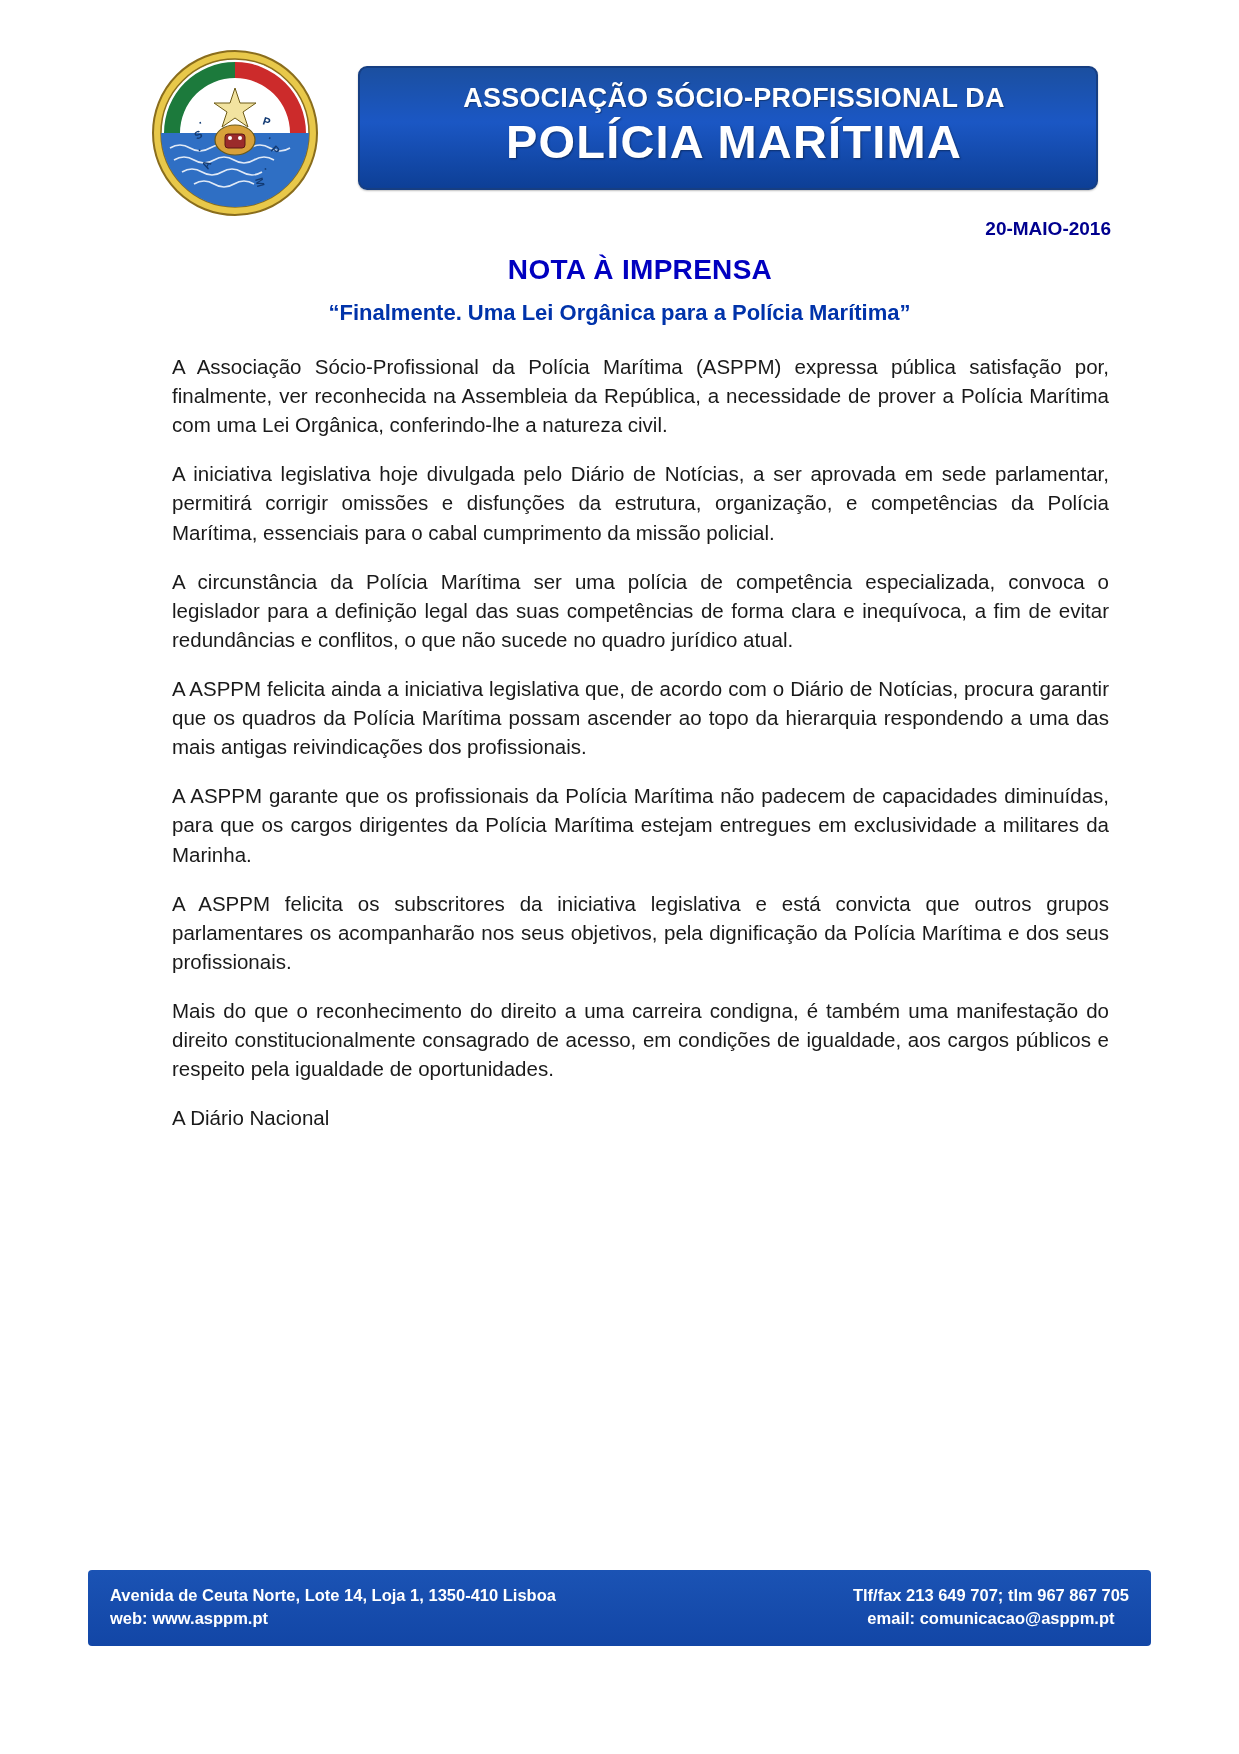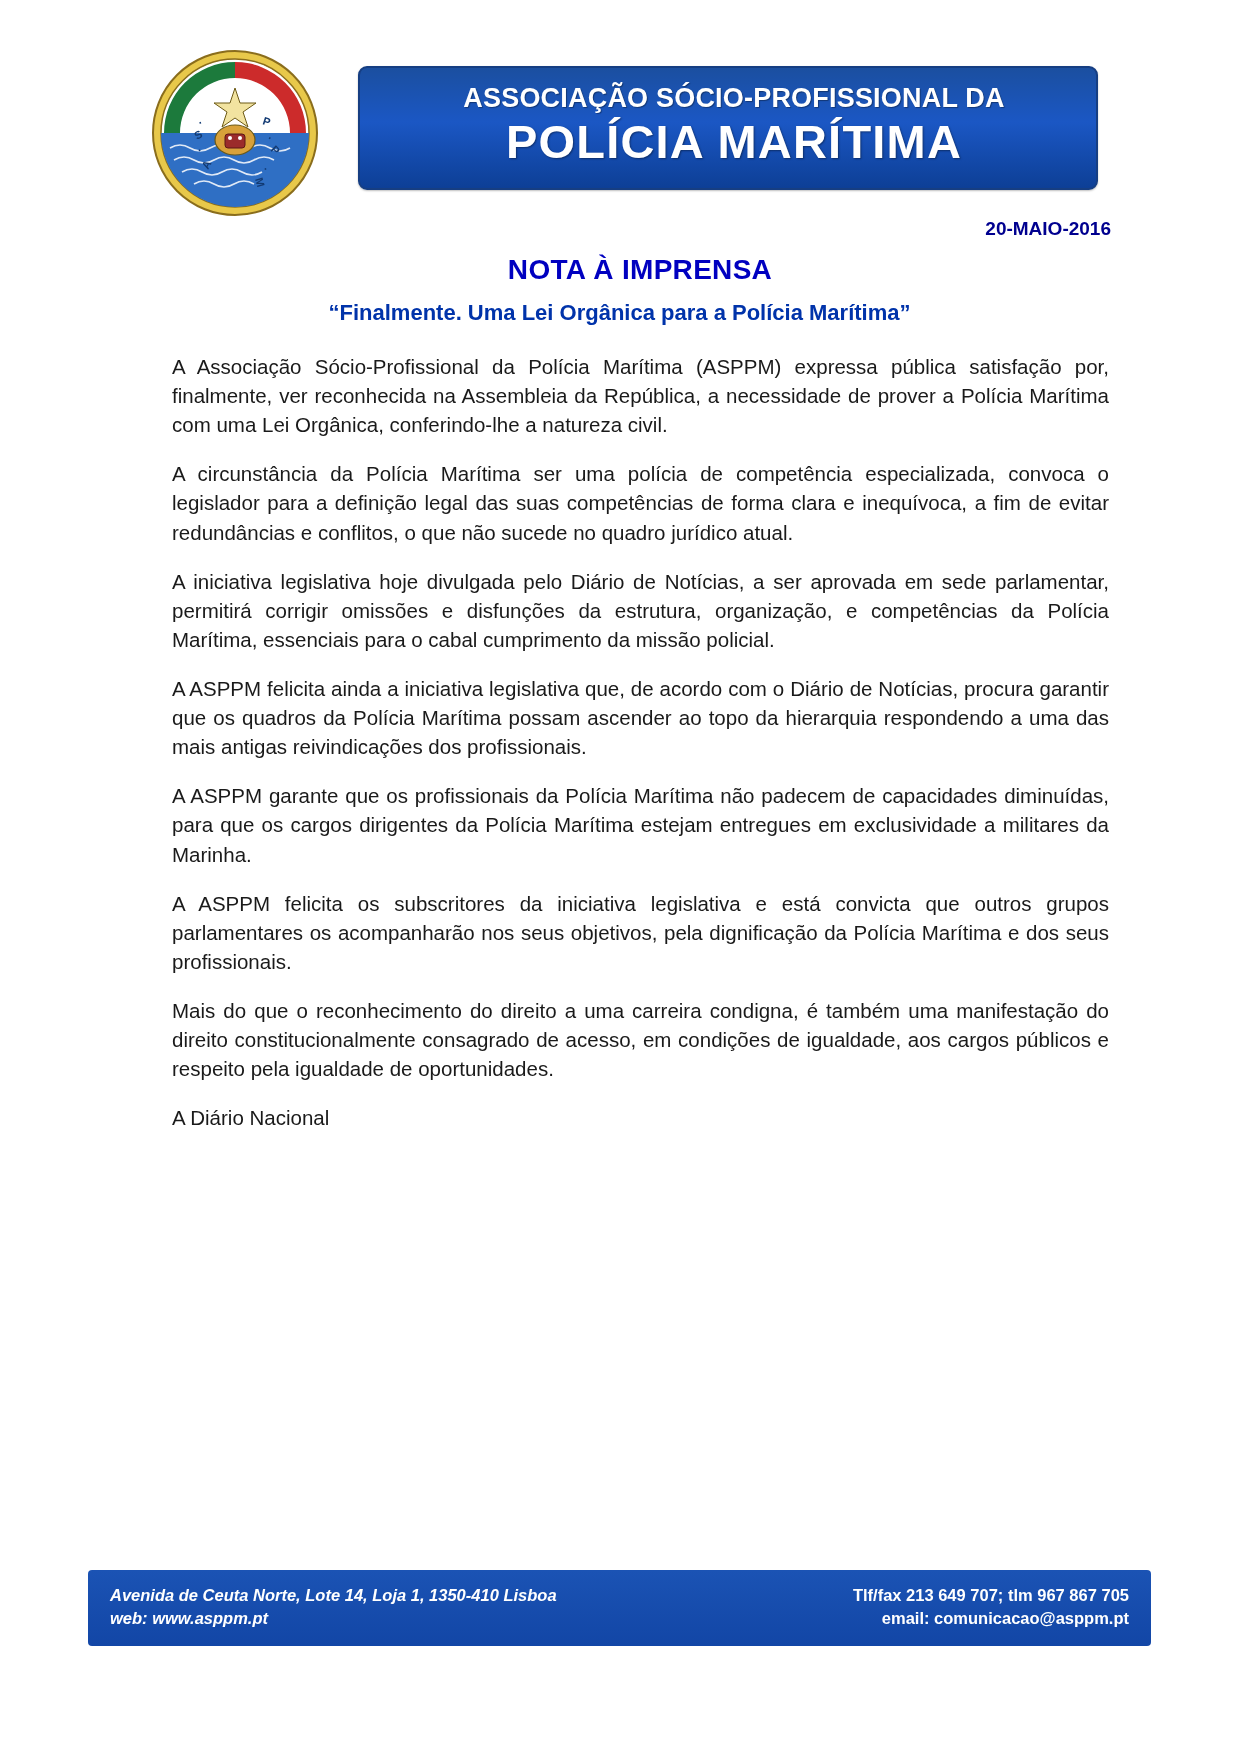--- a/index.html
+++ b/index.html
@@ -116,22 +116,22 @@
     background: linear-gradient(to bottom, #1b53b4 0%, #1246a6 100%);
     border-radius: 4px;
     padding: 14px 22px 16px 22px;
     display: flex;
     justify-content: space-between;
     color: #ffffff;
     font-size: 16.5px;
     font-weight: bold;
     line-height: 1.38;
   }
-  .footer-left { text-align: left; font-style: italic; }
-  .footer-right { text-align: right; }
+  .footer-left { text-align: left; }
+  .footer-right { text-align: center; }
 </style>
 </head>
 <body>
 
 <div class="header">
 
   <div class="logo">
     <svg width="170" height="170" viewBox="0 0 170 170" xmlns="http://www.w3.org/2000/svg">
 
       <circle cx="85" cy="85" r="82" fill="#e8c84a" stroke="#8a6d1c" stroke-width="2"></circle>
@@ -178,22 +178,22 @@
   </div>
 </div>
 
 <div class="date-line">20-MAIO-2016</div>
 
 <div class="doc-title">NOTA À IMPRENSA</div>
 <div class="doc-subtitle">“Finalmente. Uma Lei Orgânica para a Polícia Marítima”</div>
 
 <div class="content">
   <p>A Associação Sócio-Profissional da Polícia Marítima (ASPPM) expressa pública satisfação por, finalmente, ver reconhecida na Assembleia da República, a necessidade de prover a Polícia Marítima com uma Lei Orgânica, conferindo-lhe a natureza civil.</p>
+  <p>A iniciativa legislativa hoje divulgada pelo Diário de Notícias, a ser aprovada em sede parlamentar, permitirá corrigir omissões e disfunções da estrutura, organização, e competências da Polícia Marítima, essenciais para o cabal cumprimento da missão policial.</p>
   <p>A circunstância da Polícia Marítima ser uma polícia de competência especializada, convoca o legislador para a definição legal das suas competências de forma clara e inequívoca, a fim de evitar redundâncias e conflitos, o que não sucede no quadro jurídico atual.</p>
-  <p>A iniciativa legislativa hoje divulgada pelo Diário de Notícias, a ser aprovada em sede parlamentar, permitirá corrigir omissões e disfunções da estrutura, organização, e competências da Polícia Marítima, essenciais para o cabal cumprimento da missão policial.</p>
   <p>A ASPPM felicita ainda a iniciativa legislativa que, de acordo com o Diário de Notícias, procura garantir que os quadros da Polícia Marítima possam ascender ao topo da hierarquia respondendo a uma das mais antigas reivindicações dos profissionais.</p>
   <p>A ASPPM garante que os profissionais da Polícia Marítima não padecem de capacidades diminuídas, para que os cargos dirigentes da Polícia Marítima estejam entregues em exclusividade a militares da Marinha.</p>
   <p>A ASPPM felicita os subscritores da iniciativa legislativa e está convicta que outros grupos parlamentares os acompanharão nos seus objetivos, pela dignificação da Polícia Marítima e dos seus profissionais.</p>
   <p>Mais do que o reconhecimento do direito a uma carreira condigna, é também uma manifestação do direito constitucionalmente consagrado de acesso, em condições de igualdade, aos cargos públicos e respeito pela igualdade de oportunidades.</p>
   <p class="last">A Diário Nacional</p>
 </div>
 
 <div class="footer">
   <div class="footer-left">
     <div>Avenida de Ceuta Norte, Lote 14, Loja 1, 1350-410 Lisboa</div>

